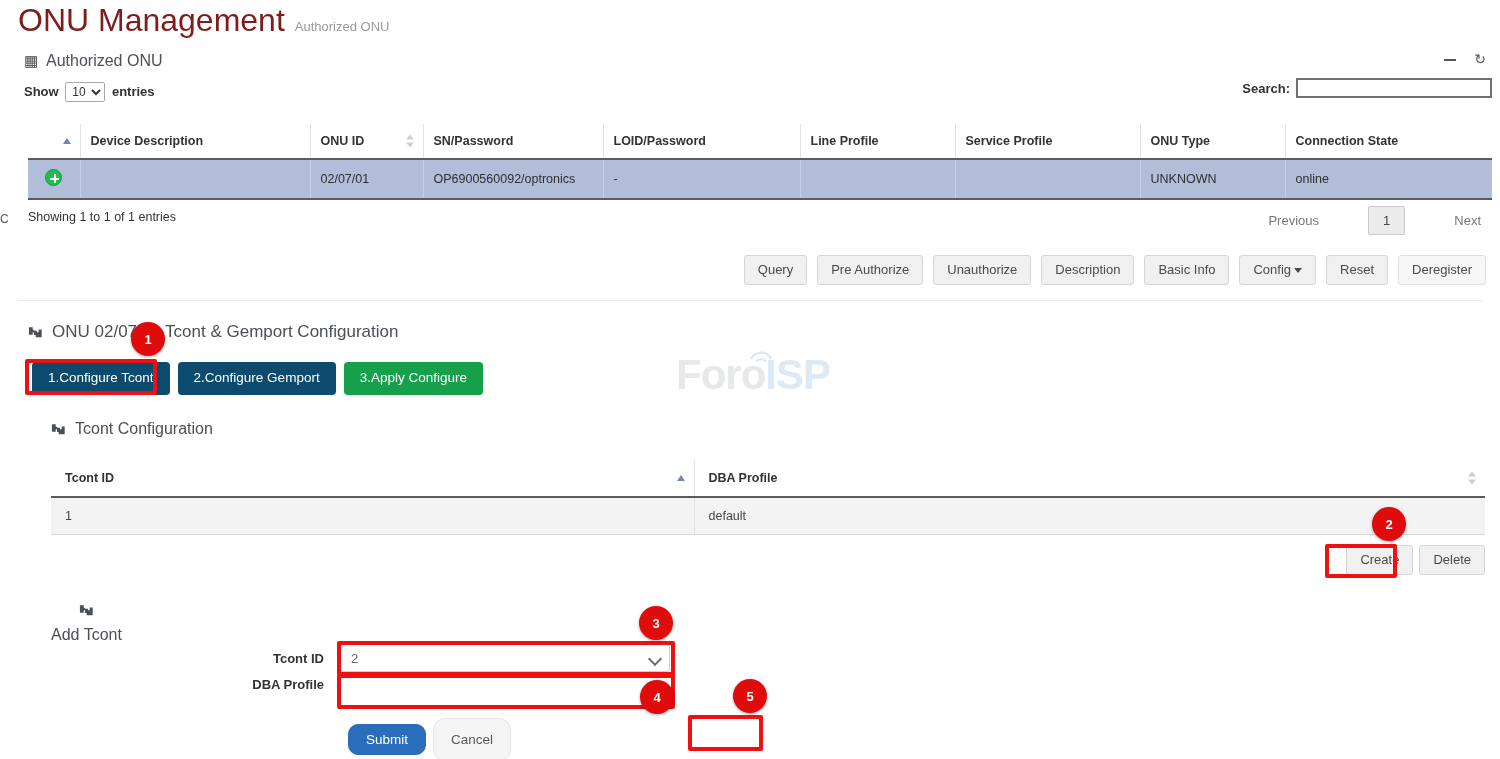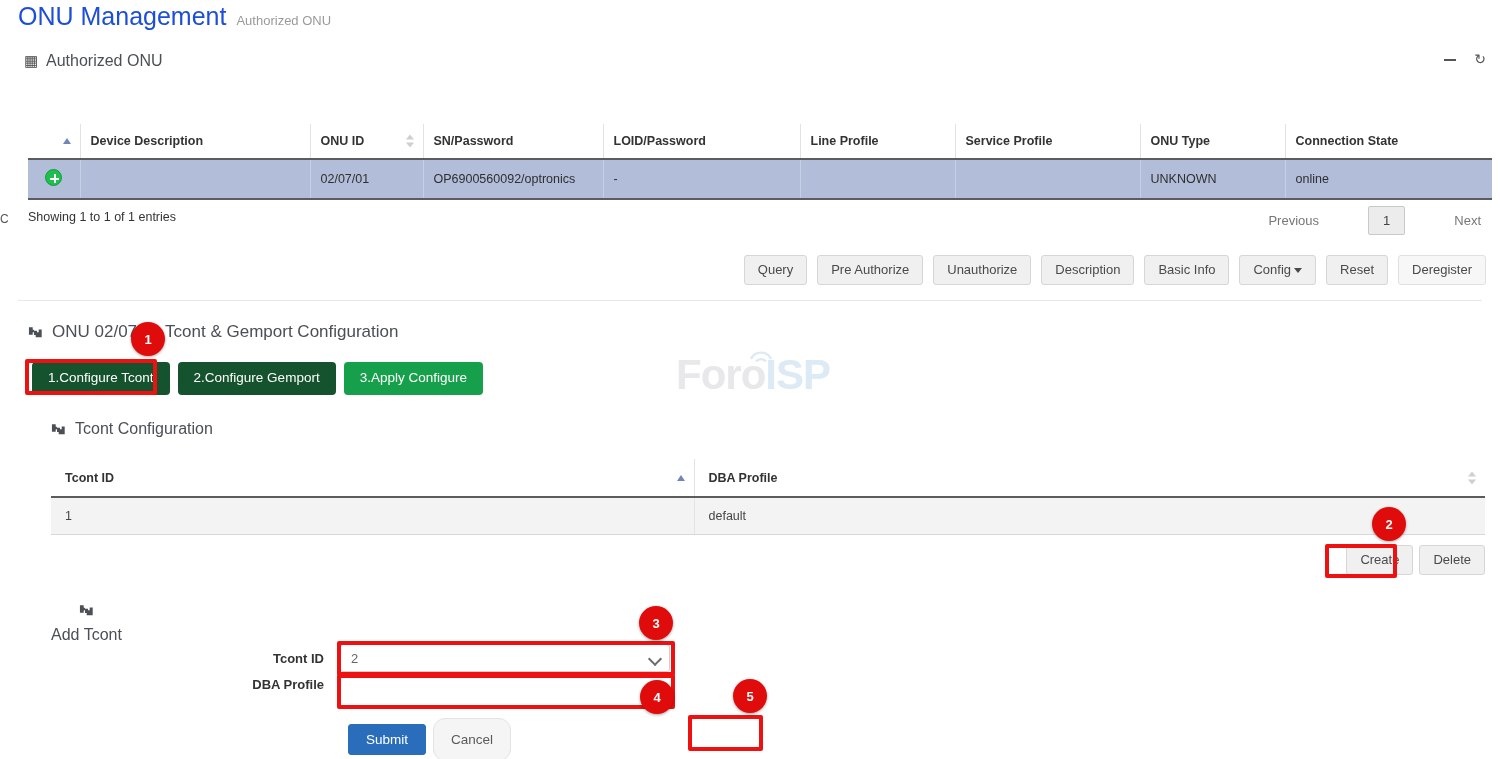--- a/index.html
+++ b/index.html
@@ -8,21 +8,21 @@
     width: 1500px; height: 759px;
     background: #ffffff;
     font-family: "Liberation Sans", sans-serif;
     color: #333333;
     overflow: hidden;
   }
   .page { position: relative; width: 1500px; height: 759px; background:#fff; }
 
   
   .page-head { position:absolute; left:18px; top:2px; display:flex; align-items:baseline; }
-  .page-head .title { font-size:25px; color:#1d4ed8; font-weight:400; letter-spacing:0px; }
+  .page-head .title { font-size:32px; color:#7f1d1d; font-weight:400; letter-spacing:0px; }
   .page-head .subtitle { font-size:13px; color:#999a9c; margin-left:10px; font-weight:400; }
 
   
   .panel { position:absolute; left:0px; top:42px; width:1500px; }
   .panel-head { position:relative; height:40px; }
   .panel-head .ph-icon { position:absolute; left:24px; top:11px; font-size:15px; color:#444; line-height:1; }
   .panel-head .ph-title { position:absolute; left:46px; top:10px; font-size:16px; color:#4b4f56; font-weight:400; }
   .panel-tools { position:absolute; right:14px; top:10px; display:flex; gap:18px; align-items:center; }
   .panel-tools span { color:#555; font-size:14px; cursor:pointer; line-height:1; }
   .minus-ic { display:inline-block; width:12px; height:2px; background:#555; vertical-align:middle; }
@@ -92,21 +92,21 @@
   
   .sec-title { position:absolute; display:flex; align-items:center; gap:9px; font-size:17px; color:#4b4f56; font-weight:400; }
   .puzzle { width:15px; height:13px; flex:none; }
 
   
   .steps { position:absolute; left:32px; top:362px; display:flex; gap:8px; }
   .step {
     font-size:13.5px; color:#ffffff; padding:9px 16px; border-radius:4px; cursor:pointer;
     line-height:1.1; white-space:nowrap;
   }
-  .step.cyan { background:#14532d; }
+  .step.cyan { background:#0c4a6e; }
   .step.green { background:#17a04c; }
 
   
   .watermark { position:absolute; left:676px; top:354px; font-size:42px; font-weight:bold;
     letter-spacing:-1px; line-height:1; user-select:none; }
   .watermark .a { color:#e7e8ea; }
   .watermark .b { color:#dceaf6; }
   .wm-arc { position:absolute; left:748px; top:348px; width:26px; height:14px; }
 
   
@@ -133,21 +133,21 @@
     padding:2px 24px 2px 10px; -webkit-appearance:none; appearance:none; outline:none; cursor:pointer;
   }
   .sel-wrap { position:relative; display:inline-block; }
   .sel-wrap::after {
     content:""; position:absolute; right:10px; top:10px; width:8px; height:8px;
     border-right:2px solid #6b6b6b; border-bottom:2px solid #6b6b6b;
     transform:rotate(45deg); pointer-events:none;
   }
   .submit-row { position:absolute; left:348px; top:718px; display:flex; gap:7px; align-items:center; }
   .btn-primary { background:#2a6ebb; border:1px solid #2a6ebb; color:#fff; font-size:13.5px;
-    padding:7px 17px; border-radius:3px; cursor:pointer; font-family:"Liberation Sans",sans-serif; }
+    padding:7px 17px; border-radius:10px; cursor:pointer; font-family:"Liberation Sans",sans-serif; }
   .btn-cancel { background:#f5f5f5; border:1px solid #e3e3e3; color:#5a5a5a; font-size:13.5px;
     padding:13px 17px; border-radius:12px; cursor:pointer; font-family:"Liberation Sans",sans-serif; }
 
   
   .anno-box { position:absolute; border:4px solid #ee1111; border-radius:2px; pointer-events:none; z-index:30; }
   .anno-badge {
     position:absolute; width:34px; height:34px; border-radius:50%; background:#e00b0b;
     color:#fff; font-size:13px; font-weight:bold; display:flex; align-items:center; justify-content:center;
     z-index:40; box-shadow:0 1px 3px rgba(0,0,0,.35); pointer-events:none;
   }
@@ -166,20 +166,33 @@
 
     <div class="panel-head">
       <span class="ph-icon">▦</span>
       <span class="ph-title">Authorized ONU</span>
       <div class="panel-tools">
         <span><i class="minus-ic"></i></span>
         <span>↻</span>
       </div>
     </div>
 
+    <div class="table-ctl">
+      <div class="show-entries">
+        <span>Show</span>
+        <select>
+          <option>10</option>
+        </select>
+        <span>entries</span>
+      </div>
+      <div class="search-wrap">
+        <span>Search:</span>
+        <input type="text" value="" placeholder="" style="">
+      </div>
+    </div>
   </div>
 
   <div class="sidebar-ghost">C</div>
 
   <table class="dt">
     <colgroup>
       <col style="width:52px">
         <col style="width:230px">
         <col style="width:113px">
         <col style="width:180px">

